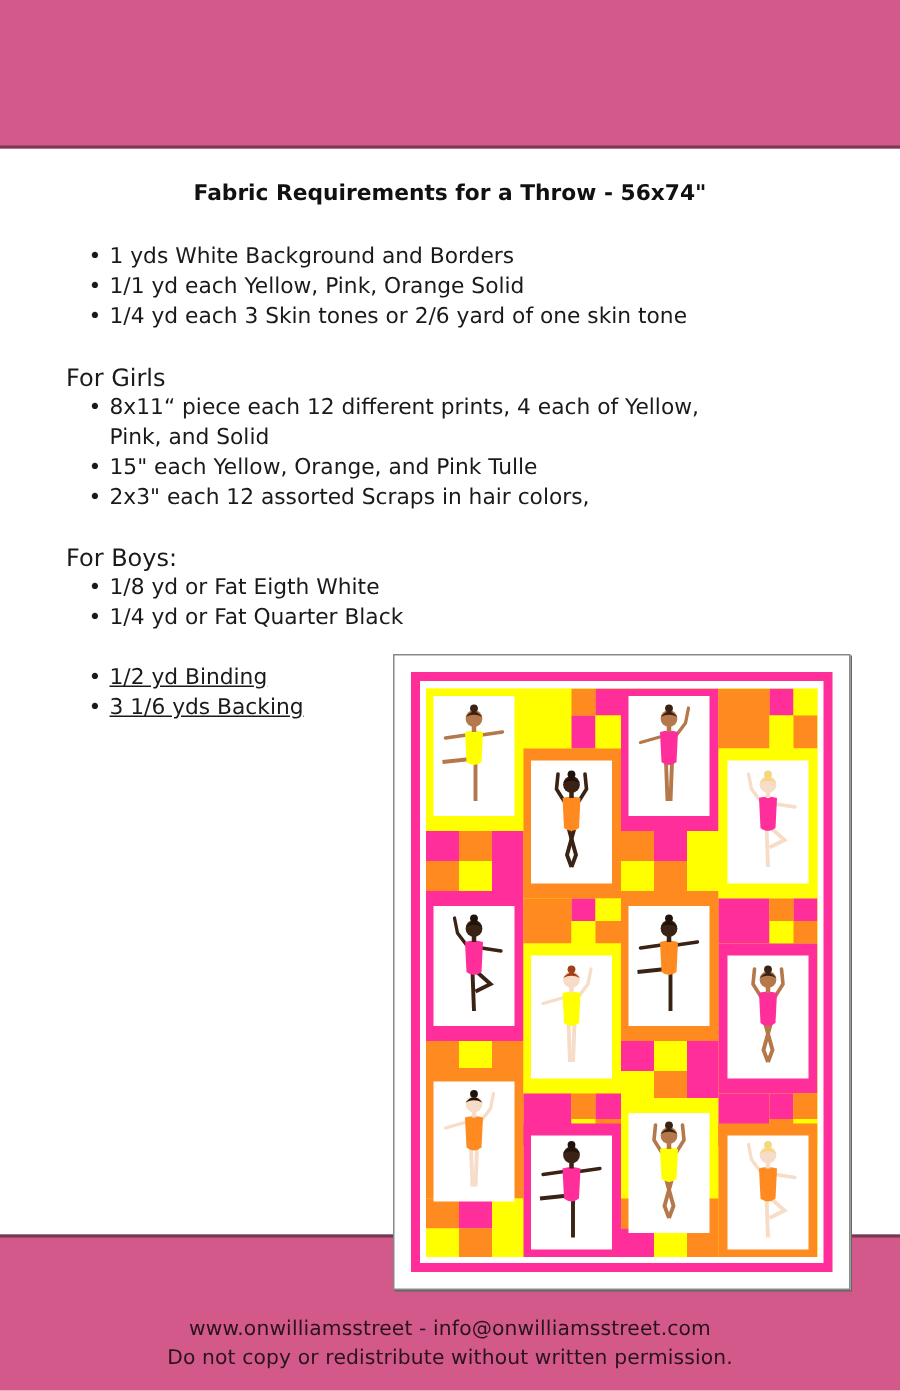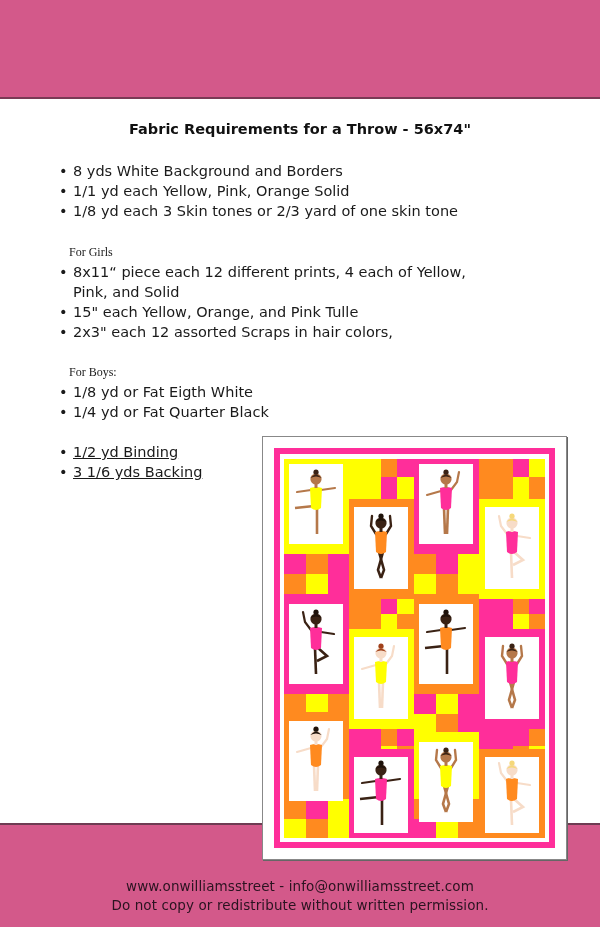--- a/index.html
+++ b/index.html
@@ -23,21 +23,21 @@
   }
   .title {
     position: absolute; left: 0; width: 600px; top: 121px; text-align: center;
     font-weight: bold; font-size: 14.5px; color: #111;
   }
   .list { position: absolute; left: 59px; margin: 0; padding: 0; list-style: none; }
   .list li { font-size: 14.5px; line-height: 20px; white-space: nowrap; position: relative; padding-left: 14px; }
   .list li::before { content: "•"; position: absolute; left: 0; top: 0; }
   .list li.cont { padding-left: 14px; }
   .list li.cont::before { content: ""; }
-  .heading { position: absolute; left: 69px; font-size: 12px; line-height: 20px; font-family: Liberation Serif, serif; }
+  .heading { position: absolute; left: 44px; font-size: 16px; line-height: 20px; }
 
   .quilt-frame {
     position: absolute; left: 262px; top: 436px; width: 303px; height: 422px;
     background: #fff; border: 1px solid #888;
     box-shadow: 1px 1px 0 #666;
   }
   .quilt-border {
     position: absolute; left: 11px; top: 11px; width: 281px; height: 400px;
     background: #ff2e9a;
   }
@@ -54,23 +54,23 @@
   .dancer { position: absolute; left: 50%; transform: translateX(-50%); }
 </style>
 </head>
 <body>
 
 <div class="header"></div>
 
 <div class="title">Fabric Requirements for a Throw - 56x74"</div>
 
 <ul class="list" style="top:161px;">
-  <li>8 yds White Background and Borders</li>
+  <li>1 yds White Background and Borders</li>
   <li>1/1 yd each Yellow, Pink, Orange Solid</li>
-  <li>1/8 yd each 3 Skin tones or 2/3 yard of one skin tone</li>
+  <li>1/4 yd each 3 Skin tones or 2/6 yard of one skin tone</li>
 </ul>
 
 <div class="heading" style="top:242px;">For Girls</div>
 <ul class="list" style="top:262px;">
   <li>8x11“ piece each 12 different prints, 4 each of Yellow,</li>
   <li class="cont">Pink, and Solid</li>
   <li>15" each Yellow, Orange, and Pink Tulle</li>
   <li>2x3" each 12 assorted Scraps in hair colors,</li>
 </ul>
 

